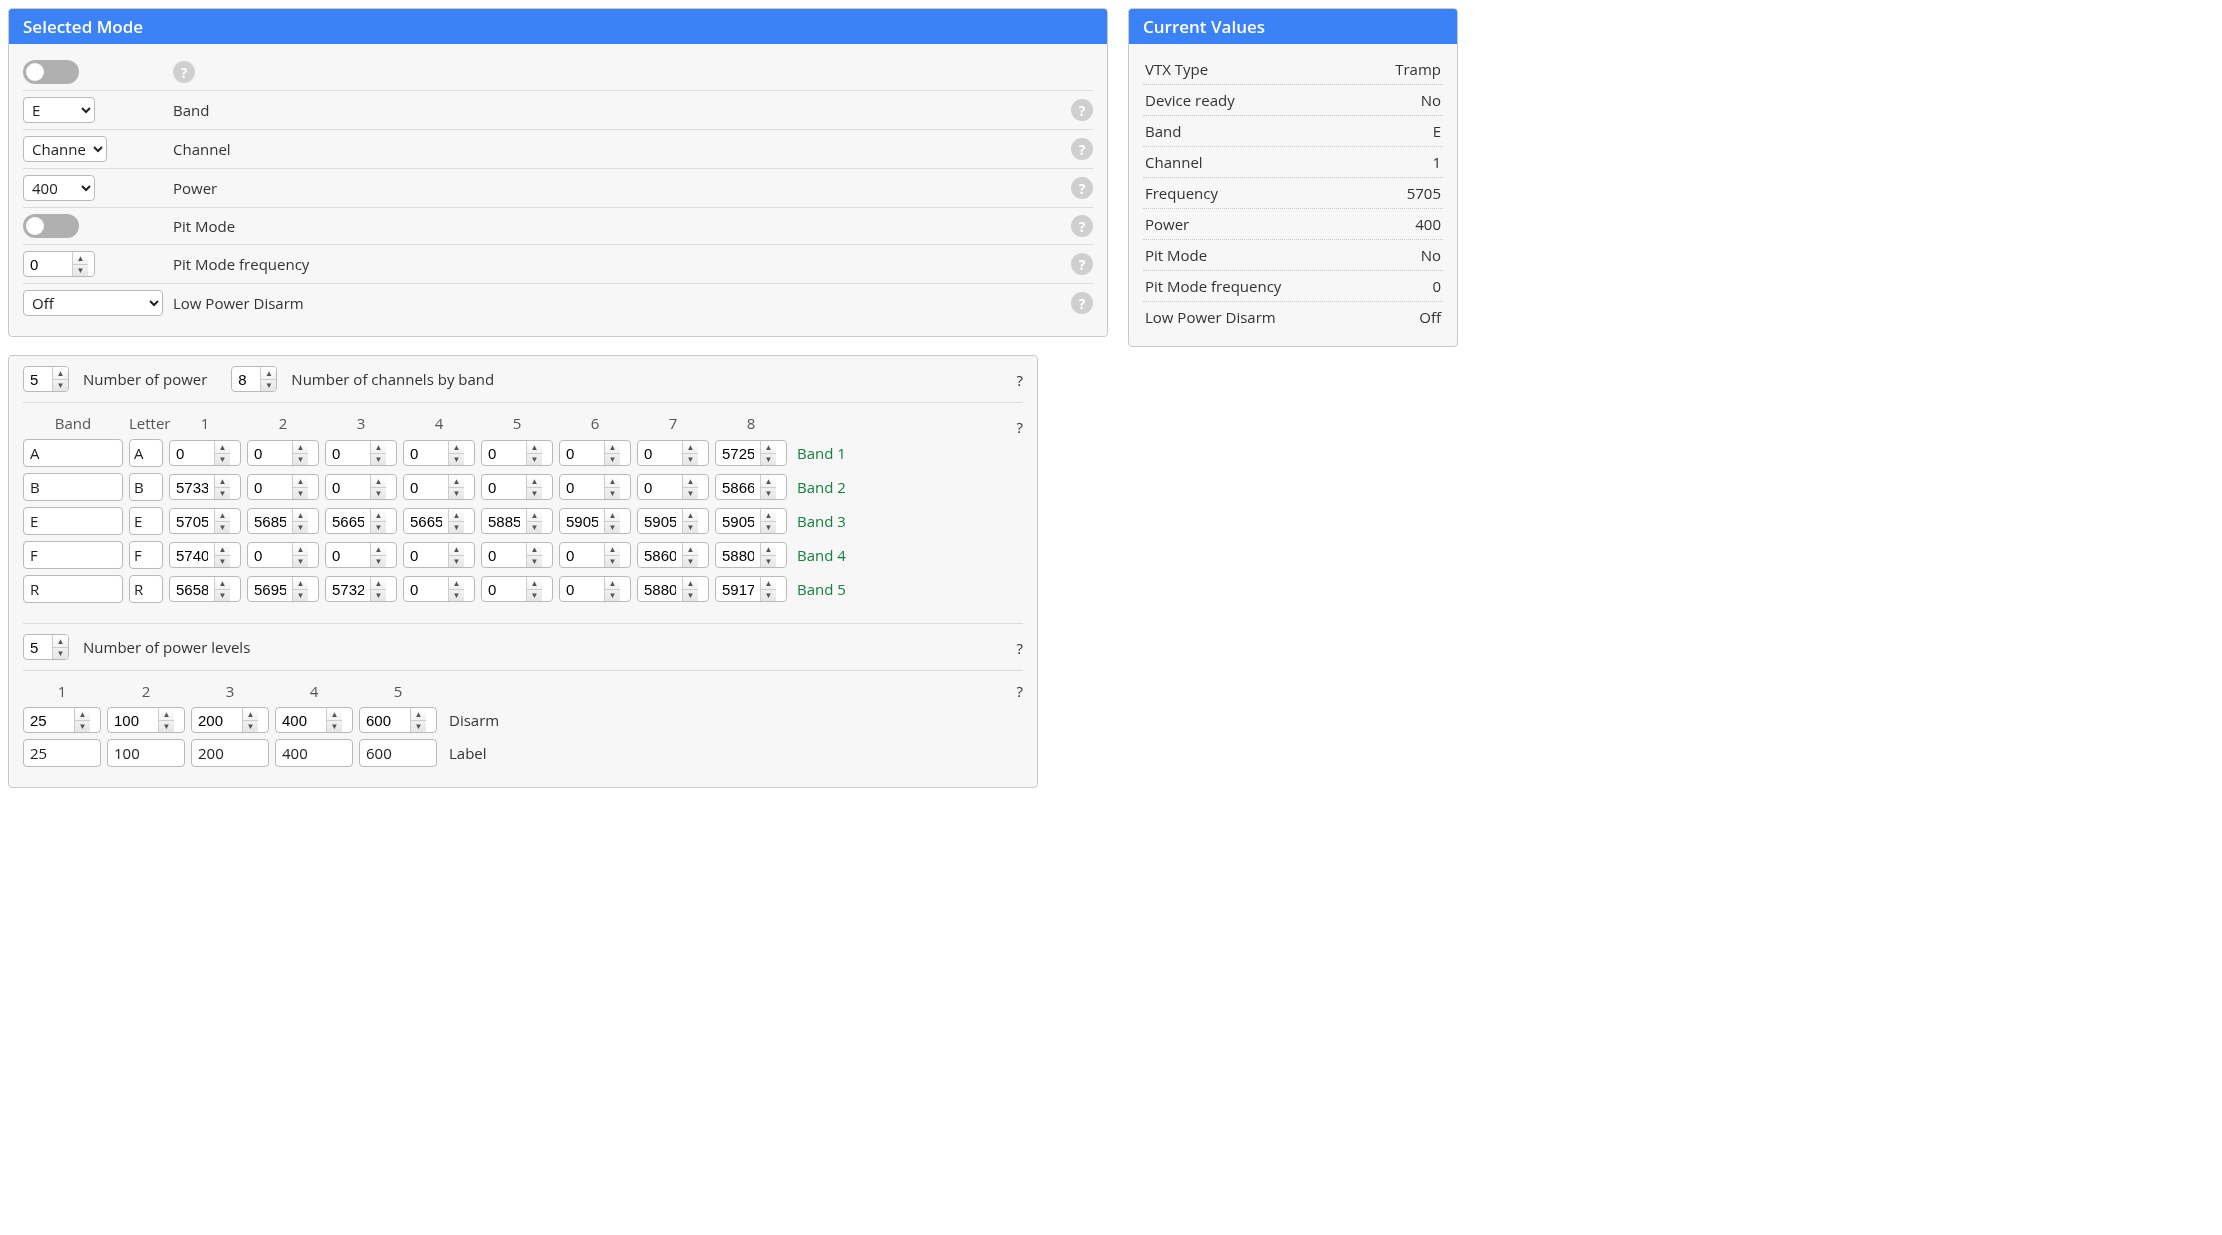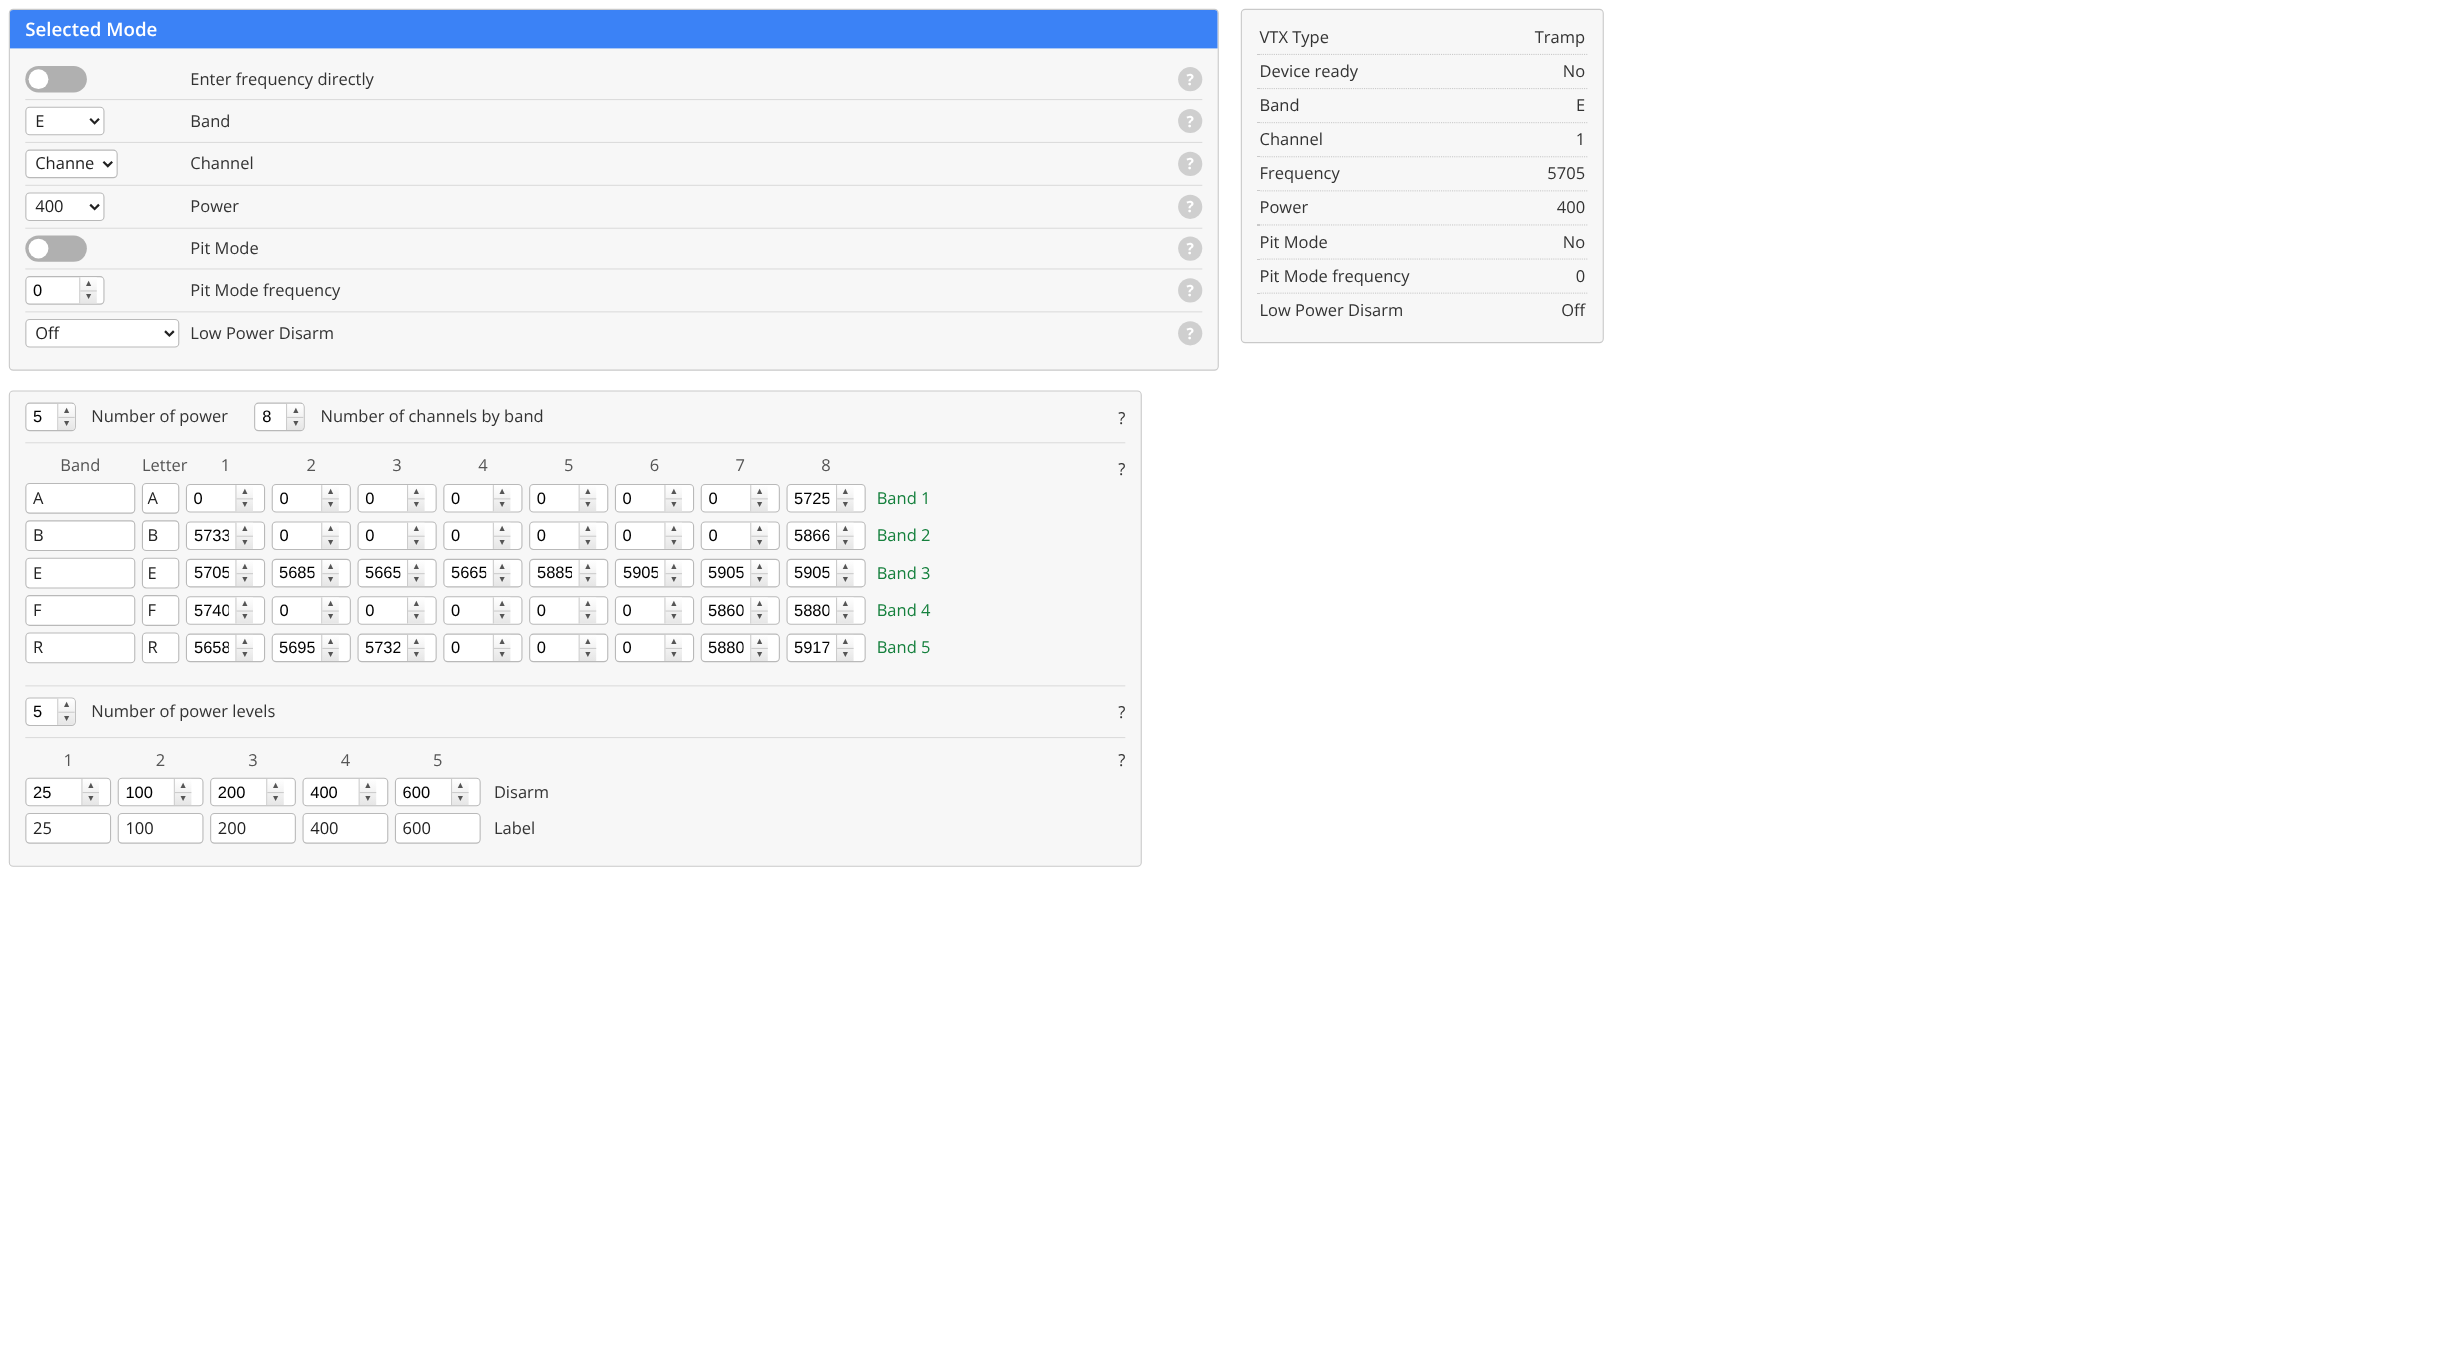--- a/index.html
+++ b/index.html
@@ -136,21 +136,20 @@
 <div class="left-col">
 
   <div class="panel">
     <div class="panel-header">Selected Mode</div>
     <div class="panel-body">
 
       <div class="row">
         <div class="ctrl">
             <div class="toggle"></div>
           </div>
-        <div class="label">Enter frequency directly</div>
         <div class="help">?</div>
       </div>
 
       <div class="row">
         <div class="ctrl">
           <select class="sel-band">
             <option>E</option>
           </select>
         </div>
         <div class="label">Band</div>
@@ -632,20 +631,21 @@
           </div>
       </div>
 
     </div>
   </div>
 
 </div>
 
 <div class="right-col">
   <div class="panel">
+    <div class="panel-header">Current Values</div>
     <div class="panel-body" id="cv-body">
         <div class="cv-row">
           <span class="k">VTX Type</span>
           <span class="v">Tramp</span>
         </div>
         <div class="cv-row">
           <span class="k">Device ready</span>
           <span class="v">No</span>
         </div>
         <div class="cv-row">

